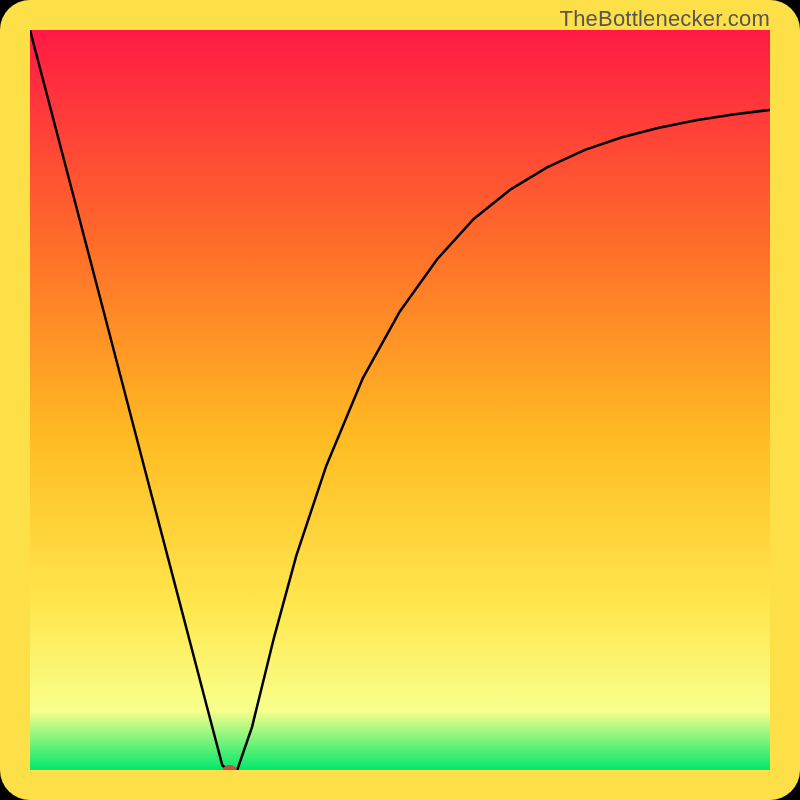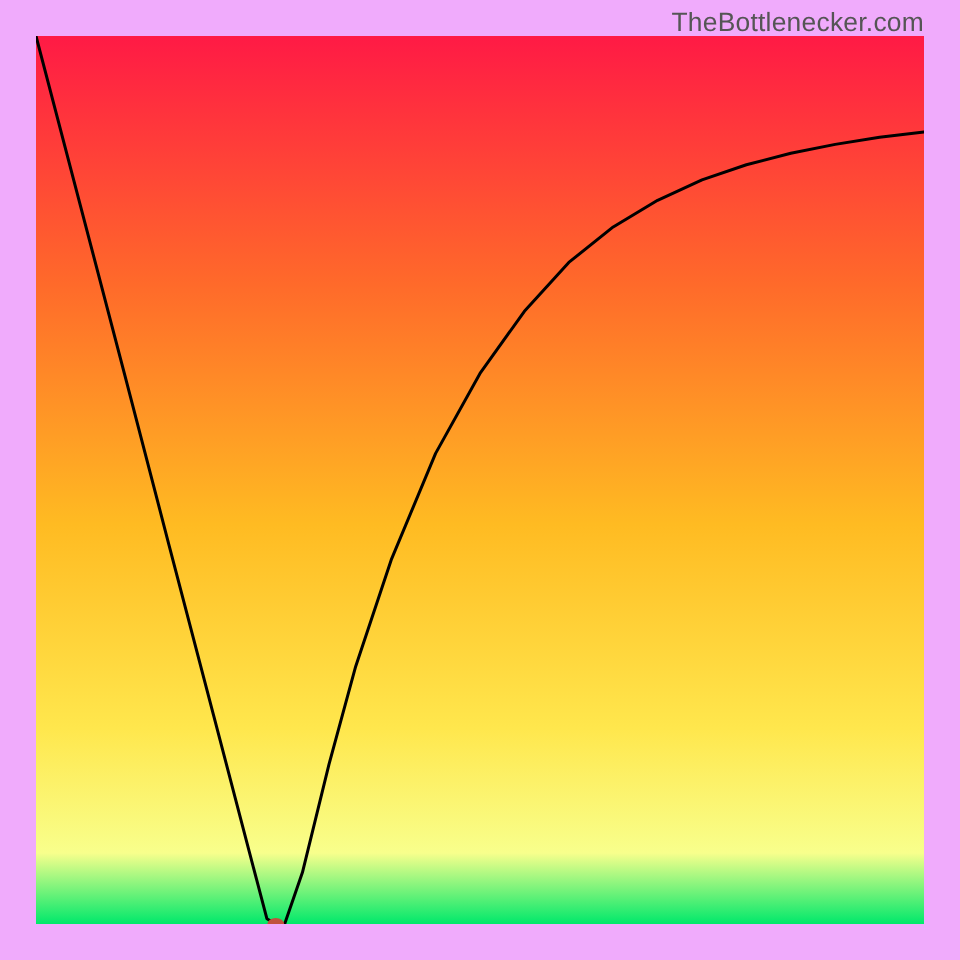--- a/index.html
+++ b/index.html
@@ -8,21 +8,22 @@
     width: 800px;
     height: 800px;
     overflow: hidden;
     background: #000;
     font-family: Arial, Helvetica, sans-serif;
   }
   .frame {
     position: absolute;
     top: 0; left: 0;
     width: 800px; height: 800px;
-    background: #f0abfc;
+    background: #fde047;
+    border-radius: 30px;
   }
   .plot {
     position: absolute;
     top: 30px;
     left: 30px;
     width: 740px;
     height: 740px;
   }
   .watermark {
     position: absolute;

